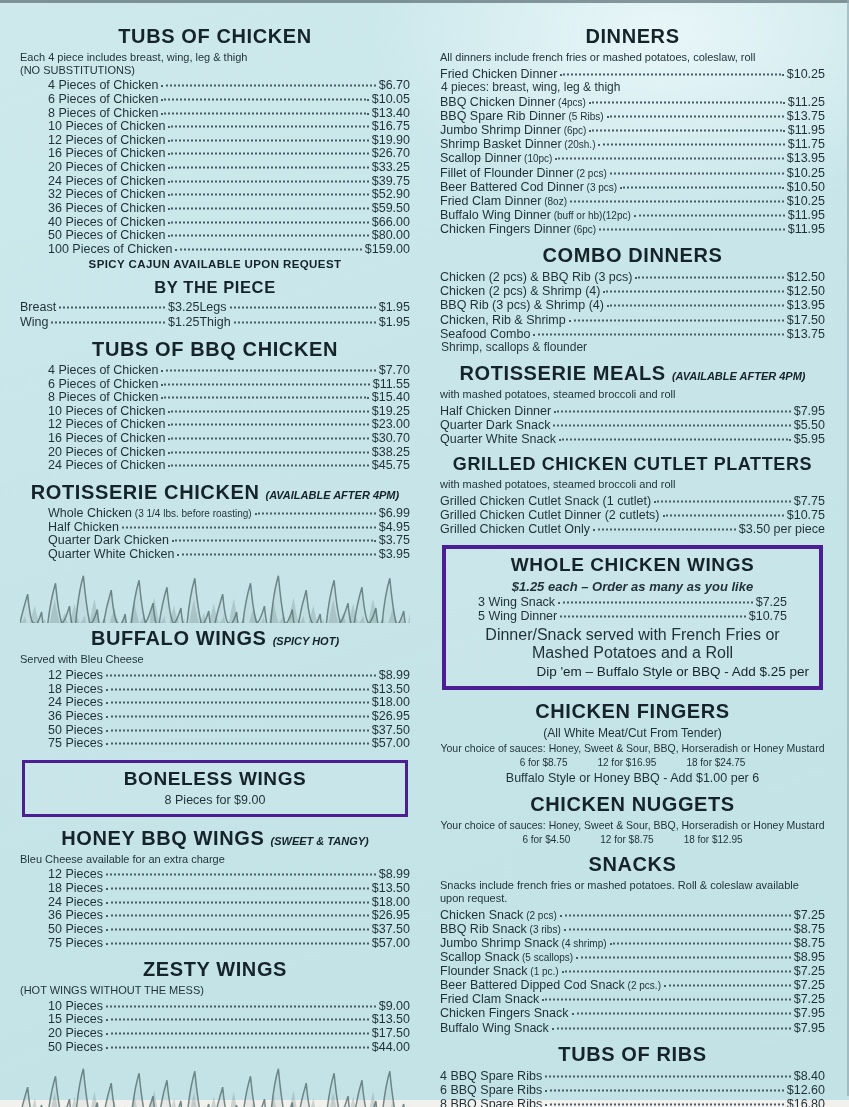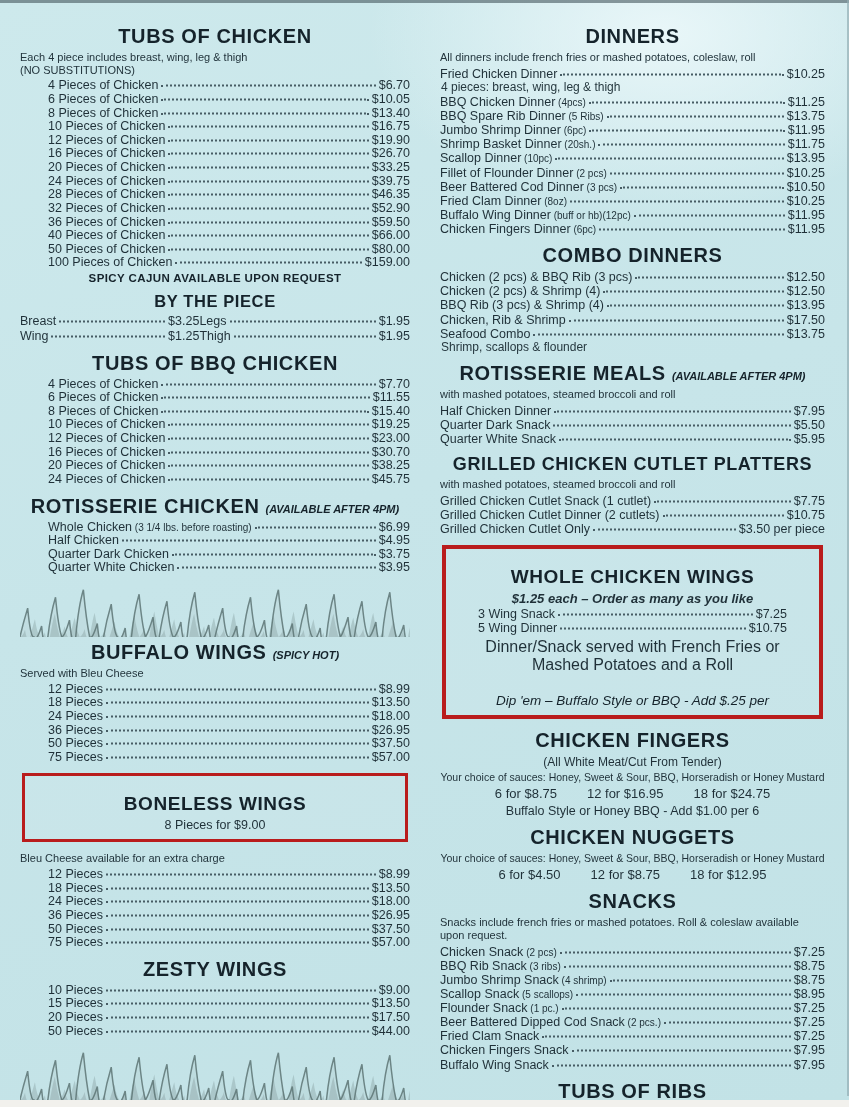--- a/index.html
+++ b/index.html
@@ -45,36 +45,36 @@
   .m-dots { flex:1; border-bottom:2px dotted #475c64; margin:0 3px; transform:translateY(-2.5px); min-width:12px; }
   .m-price { white-space:nowrap; }
   .m-subnote { font-size:12px; line-height:1.1; margin:0 0 1px 1px; color:#26383f; }
 
   .pair-row { display:flex; font-size:12.5px; line-height:1.18; }
   .pair-half { display:flex; align-items:baseline; }
   .pair-half.ph-left  { width:46%; padding-right:0; }
   .pair-half.ph-right { width:54%; }
 
   .boxed {
-    border:3px solid #b91c1c; text-align:center;
-    padding:14px 10px 7px; margin:9px 2px 10px;
+    border:3px solid #4c1d95; text-align:center;
+    padding:2px 10px 7px; margin:9px 2px 10px;
     background:rgba(255,255,255,.06);
   }
   .boxed .sec-title { font-size:19px; }
   .box-tagline { font-size:12.5px; margin-top:3px; }
   .box-tagline.it { font-style:italic; font-weight:bold; font-size:13px; }
   .boxed .m-rows { padding:0 22px; text-align:left; margin-top:1px; }
   .box-foot-small { font-size:16px; margin-top:3px; }
-  .box-foot-italic { font-style:italic; font-size:13.5px; margin-top:19px; color:var(--head); }
+  .box-foot-italic { font-size:13.5px; margin-top:2px; color:var(--head);text-align:right; }
   .sec-wholewings { border-width:4px; }
 
   .c-line { text-align:center; }
   .c-note   { font-size:12px; margin-top:1px; }
   .c-small  { font-size:10.5px; margin-top:2px; }
-  .c-prices { display:flex; justify-content:center; gap:30px; font-size:13px; margin-top:3px; }
+  .c-prices { display:flex; justify-content:center; gap:30px; font-size:10px; margin-top:3px; }
   .c-normal { font-size:12.5px; margin-top:3px; }
 
   .flames-wrap { height:54px; margin:2px 0 4px; }
   .flames-svg { width:100%; height:100%; display:block; }
 </style>
 </head>
 <body style="--paper: #c7e5e9; --ink: #1f3038; --head: #15232b;">
 
 <div class="paper"></div>
 <div class="top-edge"></div>
@@ -119,25 +119,20 @@
           </div>
           <div class="m-row">
             <span class="m-name">20 Pieces of Chicken</span>
             <span class="m-dots"></span>
             <span class="m-price">$33.25</span>
           </div>
           <div class="m-row">
             <span class="m-name">24 Pieces of Chicken</span>
             <span class="m-dots"></span>
             <span class="m-price">$39.75</span>
-          </div>
-          <div class="m-row">
-            <span class="m-name">28 Pieces of Chicken</span>
-            <span class="m-dots"></span>
-            <span class="m-price">$46.35</span>
           </div>
           <div class="m-row">
             <span class="m-name">32 Pieces of Chicken</span>
             <span class="m-dots"></span>
             <span class="m-price">$52.90</span>
           </div>
           <div class="m-row">
             <span class="m-name">36 Pieces of Chicken</span>
             <span class="m-dots"></span>
             <span class="m-price">$59.50</span>
@@ -299,20 +294,21 @@
             <span class="m-dots"></span>
             <span class="m-price">$57.00</span>
           </div>
         </div>
       </section>
       <section class="sec sec-box boxed">
         <div class="sec-head"><span class="sec-title">BONELESS WINGS</span></div>
         <div class="box-tagline">8 Pieces for $9.00</div>
       </section>
       <section class="sec sec-list">
+        <div class="sec-head"><span class="sec-title">HONEY BBQ WINGS</span><span class="sec-inline-note">&nbsp;&nbsp;(SWEET &amp; TANGY)</span></div>
         <div class="sec-sub">Bleu Cheese available for an extra charge</div>
         <div class="m-rows">
           <div class="m-row">
             <span class="m-name">12 Pieces</span>
             <span class="m-dots"></span>
             <span class="m-price">$8.99</span>
           </div>
           <div class="m-row">
             <span class="m-name">18 Pieces</span>
             <span class="m-dots"></span>
@@ -335,20 +331,21 @@
           </div>
           <div class="m-row">
             <span class="m-name">75 Pieces</span>
             <span class="m-dots"></span>
             <span class="m-price">$57.00</span>
           </div>
         </div>
       </section>
       <section class="sec sec-list">
         <div class="sec-head"><span class="sec-title">ZESTY WINGS</span></div>
+        <div class="sec-sub">(HOT WINGS WITHOUT THE MESS)</div>
         <div class="m-rows">
           <div class="m-row">
             <span class="m-name">10 Pieces</span>
             <span class="m-dots"></span>
             <span class="m-price">$9.00</span>
           </div>
           <div class="m-row">
             <span class="m-name">15 Pieces</span>
             <span class="m-dots"></span>
             <span class="m-price">$13.50</span>

